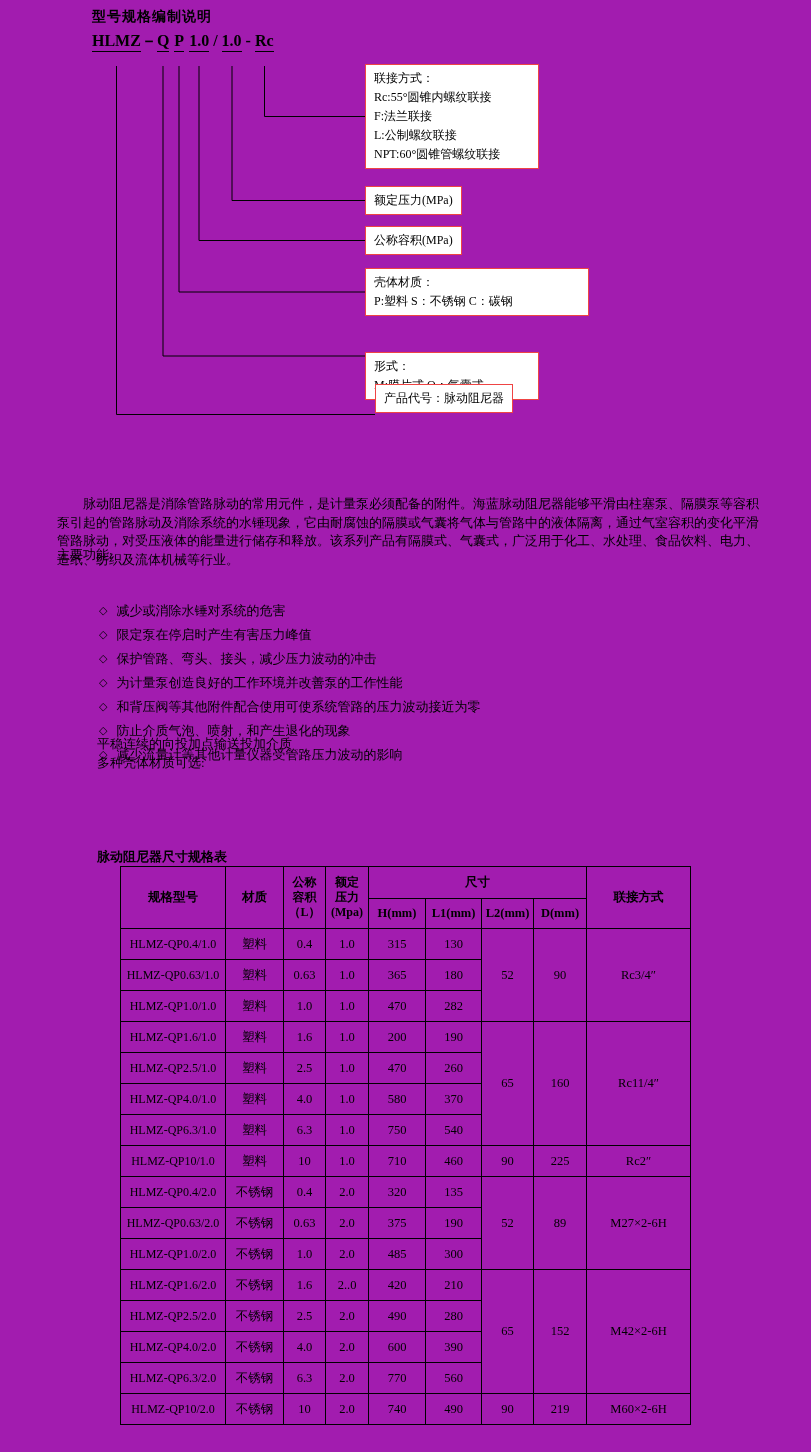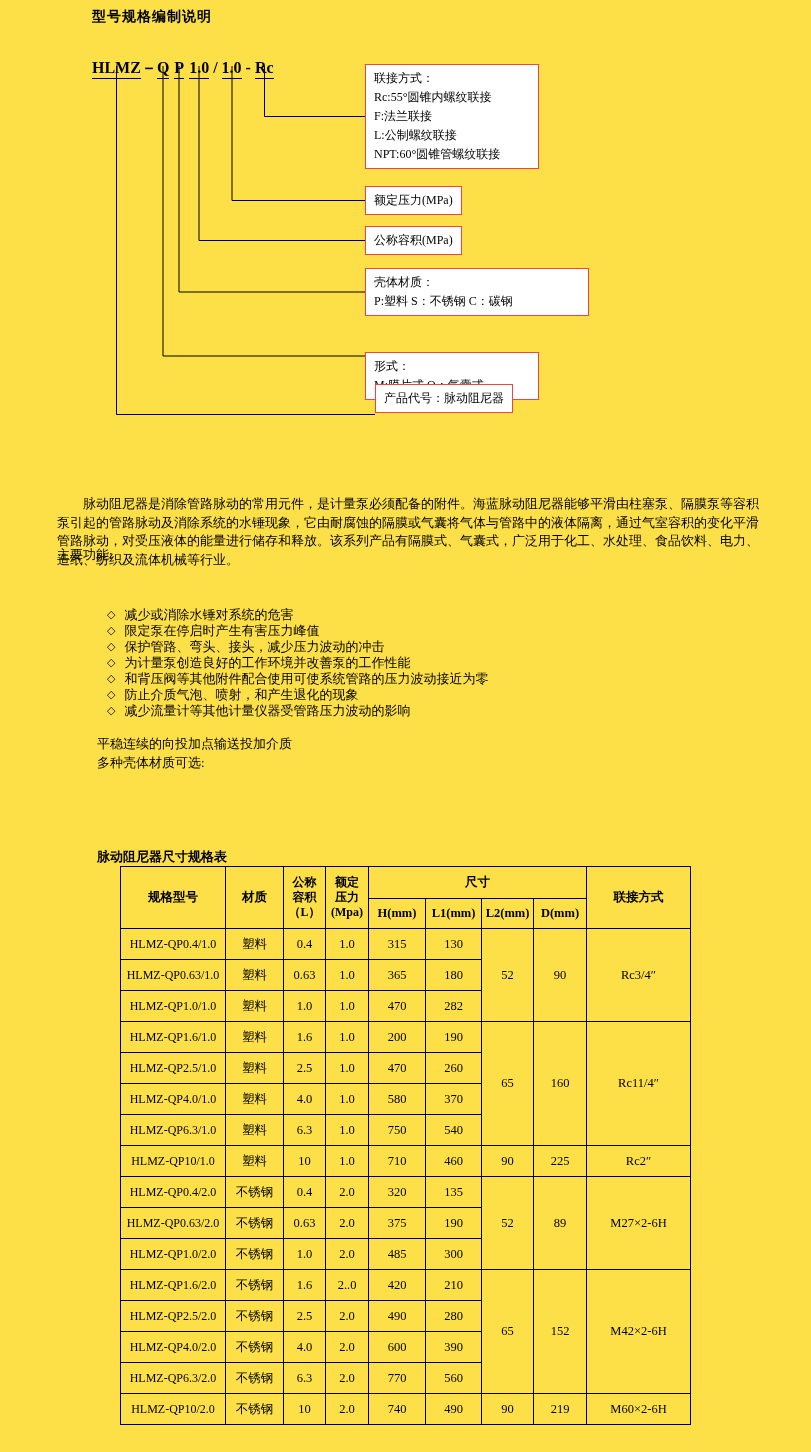--- a/index.html
+++ b/index.html
@@ -1,39 +1,39 @@
 <!DOCTYPE html>
 <html><head>
 <meta charset="utf-8">
 <style>
   html,body{margin:0;padding:0}
   body{width:811px;background:#ffffff;color:#000;font-family:"Liberation Serif","DejaVu Serif",serif;}
-  .page{position:relative;width:811px;height:1452px;background:#fde047;overflow:hidden}
+  .page{position:relative;width:811px;height:1452px;background:#a21caf;overflow:hidden}
 
   .doc-title{position:absolute;left:92px;top:8px;font-size:14px;font-weight:700;letter-spacing:1px}
 
   .diagram{position:absolute;left:0;top:0;width:795px;height:455px}
   .connectors{position:absolute;left:0;top:0;pointer-events:none}
-  .code-line{position:absolute;left:92px;top:58px;font-size:16px;font-weight:700;white-space:nowrap}
+  .code-line{position:absolute;left:92px;top:31px;font-size:16px;font-weight:700;white-space:nowrap}
   .code-line span{display:inline-block}
   .code-line .u{border-bottom:1.5px solid #000;padding-bottom:1px}
   .code-line .ml{margin-left:5px}
   .code-line .pad{padding:0 4px}
 
   .callout{position:absolute;border:1px solid #ef4444;background:#fff;font-size:12px;line-height:19px;padding:4px 8px;white-space:pre-line}
   #co-connection{left:365px;top:64px;width:156px}
   #co-pressure{left:365px;top:186px}
   #co-volume{left:365px;top:226px}
   #co-material{left:365px;top:268px;width:206px}
   #co-form{left:365px;top:352px;width:156px}
   #co-product{left:375px;top:384px}
 
   .intro{position:absolute;left:57px;top:482px;width:702px;font-size:13px;line-height:18.6px;text-indent:2em;text-align:justify}
   .features-heading{position:absolute;left:57px;top:546px;font-size:13px}
-  .features{position:absolute;left:99px;top:599px;list-style:none;margin:8px;padding:0;font-size:13px;line-height:16px}
+  .features{position:absolute;left:99px;top:599px;list-style:none;margin:0;padding:0;font-size:13px;line-height:24px}
   .features li{white-space:nowrap}
   .features .diamond{display:inline-block;margin-right:9px;font-size:11px;transform:translateY(-1px)}
   .extra{position:absolute;left:97px;top:734px;font-size:13px;line-height:19.4px}
   .materials{position:absolute;left:97px;top:812px;font-size:13px;line-height:20px}
   .table-caption{position:absolute;left:97px;top:848px;font-size:13px;font-weight:700}
 
   table.spec{position:absolute;left:120px;top:866px;border-collapse:collapse;table-layout:fixed;width:570px;font-size:12.5px}
   .spec th,.spec td{border:1px solid #000;text-align:center;vertical-align:middle;padding:1px 2px;overflow:hidden}
   .spec th{font-weight:700}
   .spec thead tr:first-child{height:32px}

